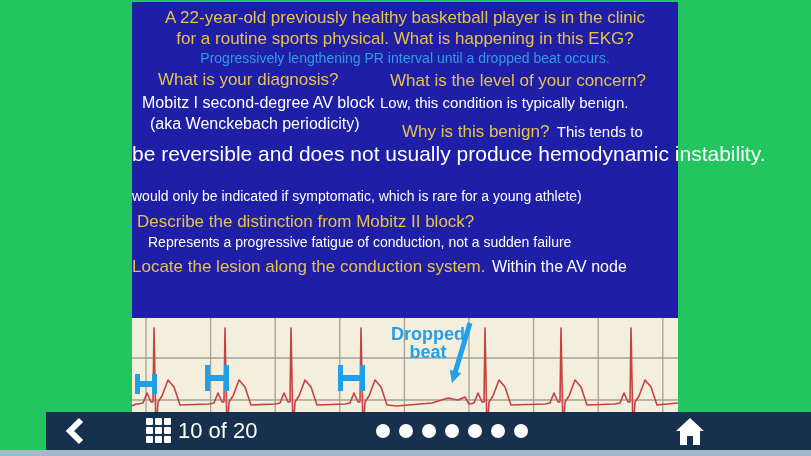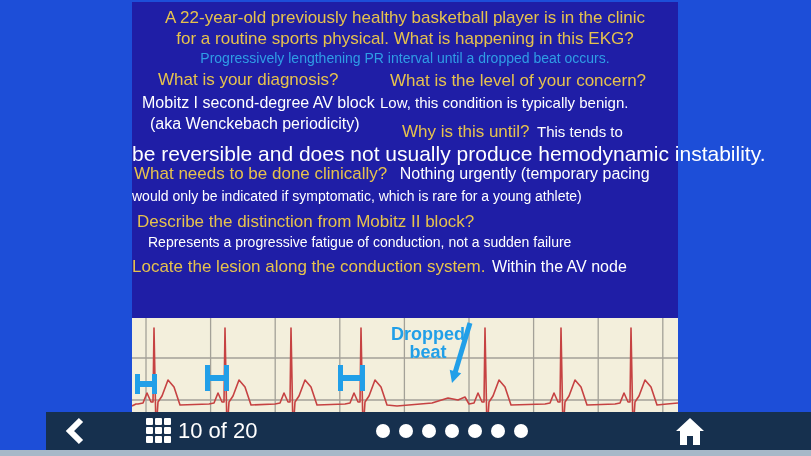--- a/index.html
+++ b/index.html
@@ -1,17 +1,17 @@
 <!DOCTYPE html>
 <html><head>
 <meta charset="utf-8">
 <style>
   html,body{margin:0;padding:0;background:#000;}
   .stage{
-    position:relative;width:811px;height:456px;background:#1d4ed8;overflow:hidden;
+    position:relative;width:811px;height:456px;background:#22c55e;overflow:hidden;
     font-family:"Liberation Sans",sans-serif;text-decoration:underline;-webkit-font-smoothing:antialiased;
   }
   
   .slide{position:absolute;left:132px;top:2px;width:546px;height:410px;background:#1f1ea6;}
   .line{position:absolute;white-space:nowrap;line-height:1.2;}
   .center{left:0;width:100%;text-align:center;}
   .q{color:#e6c24d;}
   .a{color:#ffffff;}
   .hl{color:#2f9de6;}
   .f17{font-size:17px;}
@@ -42,29 +42,25 @@
     <div class="line center q f17" style="top:27px">for a routine sports physical. What is happening in this EKG?</div>
     <div class="line center hl f155" style="top:48px">Progressively lengthening PR interval until a dropped beat occurs.</div>
 
     <div class="line q f17" style="left:26px;top:68px">What is your diagnosis?</div>
     <div class="line q f17" style="left:258px;top:69px">What is the level of your concern?</div>
     <div class="line a f16" style="left:10px;top:91px">Mobitz I second-degree AV block</div>
     <div class="line a f15" style="left:248px;top:92px">Low, this condition is typically benign.</div>
     <div class="line a f16" style="left:18px;top:112px">(aka Wenckebach periodicity)</div>
 
     <div class="line" style="left:270px;top:120px">
-      <span class="q f17">Why is this until?</span>
+      <span class="q f17">Why is this benign?</span>
       <span class="a f15" style="margin-left:3px">This tends to</span>
     </div>
     <div class="line center a f165" style="top:139px">be reversible and does not usually produce hemodynamic instability.</div>
 
-    <div class="line" style="left:2px;top:162px">
-      <span class="q f17">What needs to be done clinically?</span>
-      <span class="a f16" style="margin-left:8px">Nothing urgently (temporary pacing</span>
-    </div>
     <div class="line a f155" style="left:0px;top:186px">would only be indicated if symptomatic, which is rare for a young athlete)</div>
 
     <div class="line q f17" style="left:5px;top:210px">Describe the distinction from Mobitz II block?</div>
     <div class="line a f155" style="left:16px;top:232px">Represents a progressive fatigue of conduction, not a sudden failure</div>
 
     <div class="line" style="left:0px;top:255px">
       <span class="q f17">Locate the lesion along the conduction system.</span>
       <span class="a f16" style="margin-left:2px">Within the AV node</span>
     </div>
 

